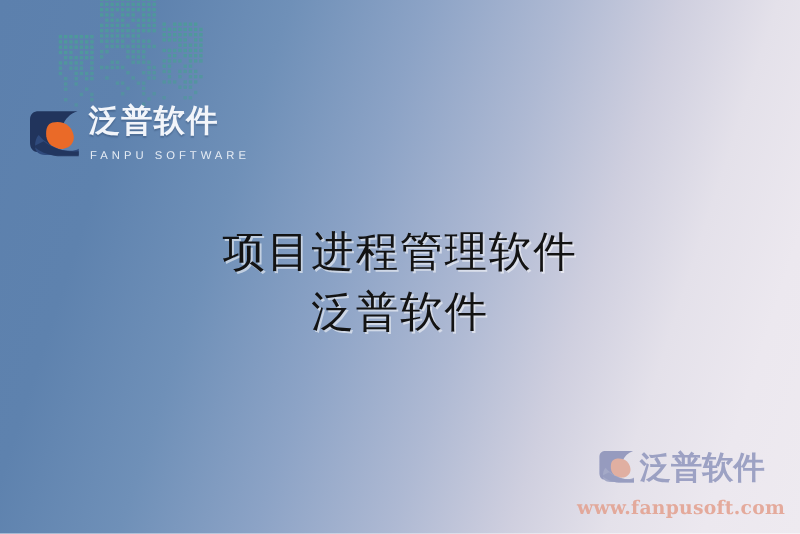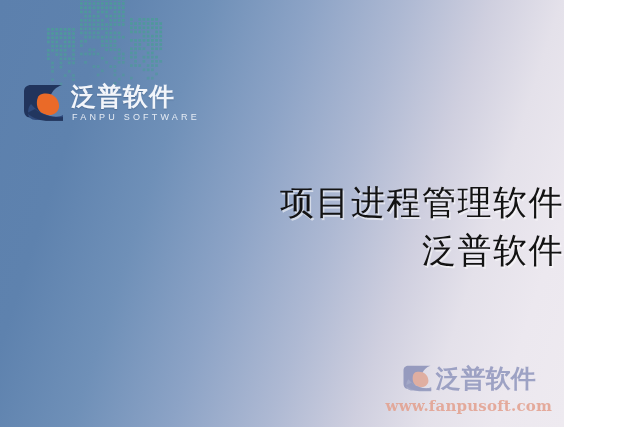--- a/index.html
+++ b/index.html
@@ -6,21 +6,21 @@
     margin: 0;
     padding: 0;
     background: #ffffff;
   }
   body {
     font-family: "Liberation Sans", sans-serif;
   }
 
   #slide {
     position: relative;
-    width: 564px;
+    width: 640px;
     height: 427px;
     overflow: hidden;
     
     background:
       linear-gradient(108deg,
         #5c80ad 0%,
         #5e82ae 16%,
         #6f90b8 30%,
         #8ca3c6 44%,
         #aeb9d3 58%,
@@ -68,40 +68,40 @@
     letter-spacing: 1px;
     line-height: 1.05;
     text-shadow: 0 1px 1px rgba(20,40,70,0.25);
   }
   .brand-en {
     font-family: "Liberation Sans", sans-serif;
     font-size: 9px;
     font-weight: 400;
     color: #e6ecf4;
     letter-spacing: 3.2px;
-    margin-top: 3px;
+    margin-top: 10px;
     padding-left: 1px;
   }
 
   
   .headline {
     position: absolute;
     left: 0;
     right: 0;
     top: 178px;
     text-align: center;
     font-family: "DejaVu Serif", "Liberation Serif", serif;
     font-size: 34px;
     font-weight: 400;
     color: #131313;
     line-height: 1.42;
     letter-spacing: 1.5px;
     text-shadow: 1.5px 1.5px 0 rgba(255,255,255,0.55);
   }
-  .headline-line { display: block; white-space: nowrap; text-align: right; }
+  .headline-line { display: block; white-space: nowrap; }
 
   
   .watermark {
     position: absolute;
     right: 12px;
     bottom: 12px;
     display: flex;
     flex-direction: column;
     align-items: center;
     opacity: 0.85;
@@ -123,21 +123,21 @@
     color: #9096bd;
     letter-spacing: 0px;
     line-height: 1;
   }
   .wm-url {
     font-family: "DejaVu Serif", "Liberation Serif", serif;
     font-size: 15px;
     font-weight: 700;
     color: #e3a08e;
     letter-spacing: 0.2px;
-    margin-top: 5px;
+    margin-top: 10px;
   }
 </style>
 </head>
 <body>
 
 <div id="slide">
 
   <svg class="dotmatrix" viewBox="0 0 130 92" aria-hidden="true">
     <g id="dots" fill="#4e9a9a">
         <rect x="3.00" y="32.00" width="2.7" height="2.7" fill="#4e9a9a" opacity="1.00"></rect>

